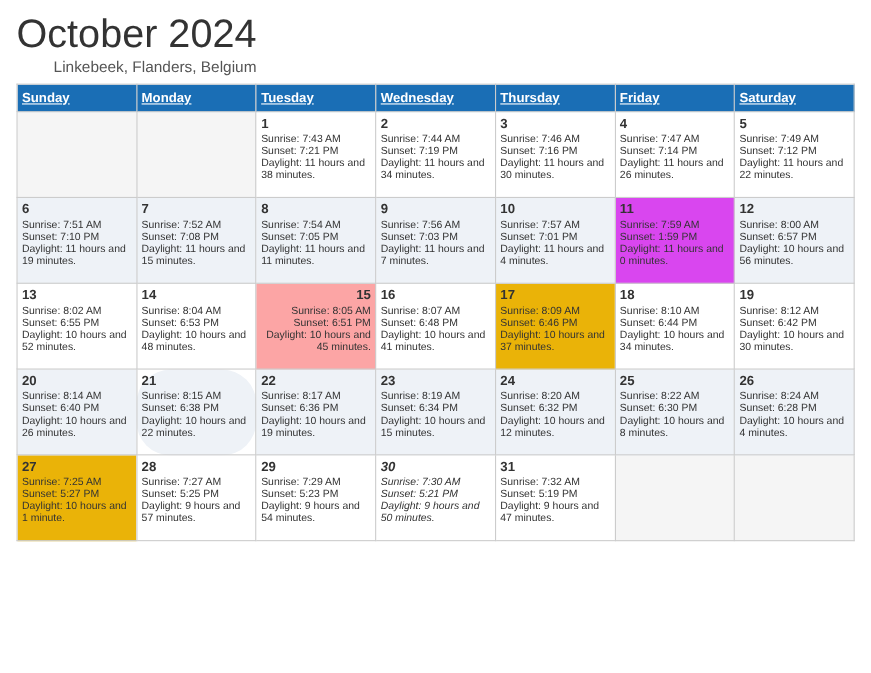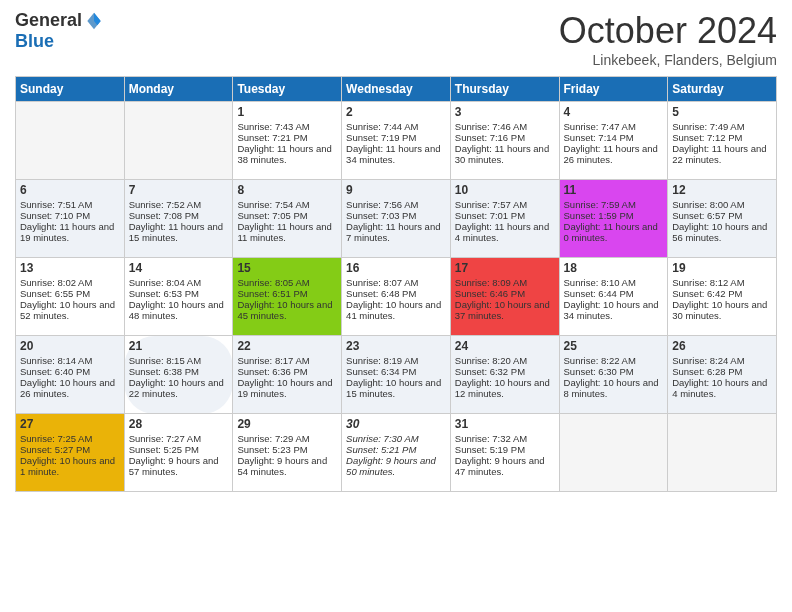--- a/index.html
+++ b/index.html
@@ -57,20 +57,21 @@
       table-layout: fixed;
     }
     th {
       background-color: #1a6eb5;
       color: #fff;
       font-size: 12px;
       font-weight: bold;
       padding: 5px 4px;
       text-align: left;
       border: 1px solid #ccc;
+      text-decoration: underline;
     }
     td {
       vertical-align: top;
       border: 1px solid #ccc;
       padding: 3px 4px;
       font-size: 9.5px;
       color: #333;
       height: 78px;
       background: #fff;
     }
@@ -85,34 +86,20 @@
     }
     tr:nth-child(even) td:not(.empty) {
       background: #f9f9f9;
     }
   </style>
 </head>
 <body>
 
 <div class="page">
   <div class="header">
-    <div class="logo">
-      <div>
-        <div style="display:flex;align-items:center;">
-          <span class="logo-text-general">General</span>
-          <svg class="logo-icon" viewBox="0 0 24 24" fill="#1a6eb5">
-            <path d="M12 2L4 12l8 10 8-10z" opacity="0.7"></path>
-            <path d="M12 2l8 10-4 5-4-5z" fill="#2288dd"></path>
-          </svg>
-        </div>
-        <div>
-          <span class="logo-text-blue">Blue</span>
-        </div>
-      </div>
-    </div>
     <div class="title-section">
       <div class="month-title">October 2024</div>
       <div class="subtitle">Linkebeek, Flanders, Belgium</div>
     </div>
   </div>
 
   <table>
     <thead>
       <tr>
         <th>Sunday</th>
@@ -139,23 +126,23 @@
           <td style="background: rgb(238, 242, 247);"><span class="day-num">7</span><span>Sunrise: 7:52 AM</span><br><span>Sunset: 7:08 PM</span><br><span>Daylight: 11 hours and 15 minutes.</span></td>
           <td style="background: rgb(238, 242, 247);"><span class="day-num">8</span><span>Sunrise: 7:54 AM</span><br><span>Sunset: 7:05 PM</span><br><span>Daylight: 11 hours and 11 minutes.</span></td>
           <td style="background: rgb(238, 242, 247);"><span class="day-num">9</span><span>Sunrise: 7:56 AM</span><br><span>Sunset: 7:03 PM</span><br><span>Daylight: 11 hours and 7 minutes.</span></td>
           <td style="background: rgb(238, 242, 247); margin-top: 40px;"><span class="day-num">10</span><span>Sunrise: 7:57 AM</span><br><span>Sunset: 7:01 PM</span><br><span>Daylight: 11 hours and 4 minutes.</span></td>
           <td style="background: #d946ef;"><span class="day-num">11</span><span>Sunrise: 7:59 AM</span><br><span>Sunset: 1:59 PM</span><br><span>Daylight: 11 hours and 0 minutes.</span></td>
           <td style="background: rgb(238, 242, 247);"><span class="day-num">12</span><span>Sunrise: 8:00 AM</span><br><span>Sunset: 6:57 PM</span><br><span>Daylight: 10 hours and 56 minutes.</span></td>
         </tr>
         <tr>
           <td style="background: rgb(255, 255, 255);"><span class="day-num">13</span><span>Sunrise: 8:02 AM</span><br><span>Sunset: 6:55 PM</span><br><span>Daylight: 10 hours and 52 minutes.</span></td>
           <td style="background: rgb(255, 255, 255);"><span class="day-num">14</span><span>Sunrise: 8:04 AM</span><br><span>Sunset: 6:53 PM</span><br><span>Daylight: 10 hours and 48 minutes.</span></td>
-          <td style="background: #84cc16;"><span class="day-num">15</span><span>Sunrise: 8:05 AM</span><br><span>Sunset: 6:51 PM</span><br><span>Daylight: 10 hours and 45 minutes.</span></td>
+          <td style="background: #fca5a5; text-align: right;"><span class="day-num">15</span><span>Sunrise: 8:05 AM</span><br><span>Sunset: 6:51 PM</span><br><span>Daylight: 10 hours and 45 minutes.</span></td>
           <td style="background: rgb(255, 255, 255);"><span class="day-num">16</span><span>Sunrise: 8:07 AM</span><br><span>Sunset: 6:48 PM</span><br><span>Daylight: 10 hours and 41 minutes.</span></td>
-          <td style="background: #ef4444;"><span class="day-num">17</span><span>Sunrise: 8:09 AM</span><br><span>Sunset: 6:46 PM</span><br><span>Daylight: 10 hours and 37 minutes.</span></td>
+          <td style="background: #eab308;"><span class="day-num">17</span><span>Sunrise: 8:09 AM</span><br><span>Sunset: 6:46 PM</span><br><span>Daylight: 10 hours and 37 minutes.</span></td>
           <td style="background: rgb(255, 255, 255); margin-top: 48px;"><span class="day-num">18</span><span>Sunrise: 8:10 AM</span><br><span>Sunset: 6:44 PM</span><br><span>Daylight: 10 hours and 34 minutes.</span></td>
           <td style="background: rgb(255, 255, 255);"><span class="day-num">19</span><span>Sunrise: 8:12 AM</span><br><span>Sunset: 6:42 PM</span><br><span>Daylight: 10 hours and 30 minutes.</span></td>
         </tr>
         <tr>
           <td style="background: rgb(238, 242, 247);"><span class="day-num">20</span><span>Sunrise: 8:14 AM</span><br><span>Sunset: 6:40 PM</span><br><span>Daylight: 10 hours and 26 minutes.</span></td>
           <td style="background: rgb(238, 242, 247); border-radius: 31px;"><span class="day-num">21</span><span>Sunrise: 8:15 AM</span><br><span>Sunset: 6:38 PM</span><br><span>Daylight: 10 hours and 22 minutes.</span></td>
           <td style="background: rgb(238, 242, 247);"><span class="day-num">22</span><span>Sunrise: 8:17 AM</span><br><span>Sunset: 6:36 PM</span><br><span>Daylight: 10 hours and 19 minutes.</span></td>
           <td style="background: rgb(238, 242, 247);"><span class="day-num">23</span><span>Sunrise: 8:19 AM</span><br><span>Sunset: 6:34 PM</span><br><span>Daylight: 10 hours and 15 minutes.</span></td>
           <td style="background: rgb(238, 242, 247);"><span class="day-num">24</span><span>Sunrise: 8:20 AM</span><br><span>Sunset: 6:32 PM</span><br><span>Daylight: 10 hours and 12 minutes.</span></td>
           <td style="background: rgb(238, 242, 247);"><span class="day-num">25</span><span>Sunrise: 8:22 AM</span><br><span>Sunset: 6:30 PM</span><br><span>Daylight: 10 hours and 8 minutes.</span></td>

